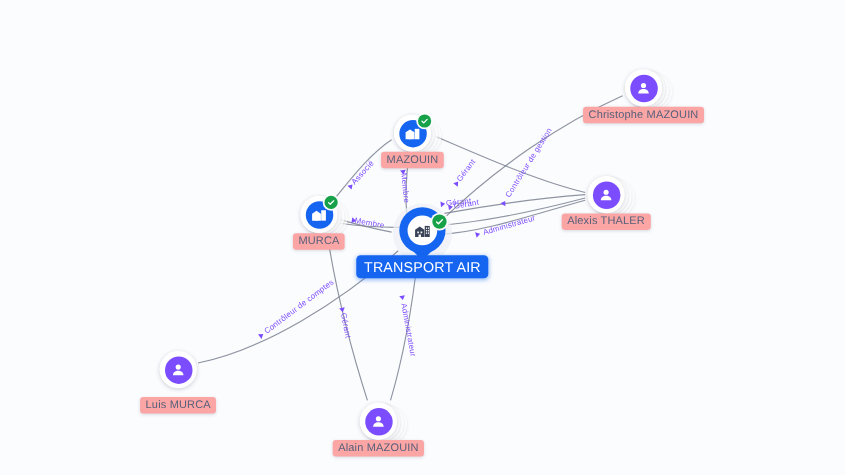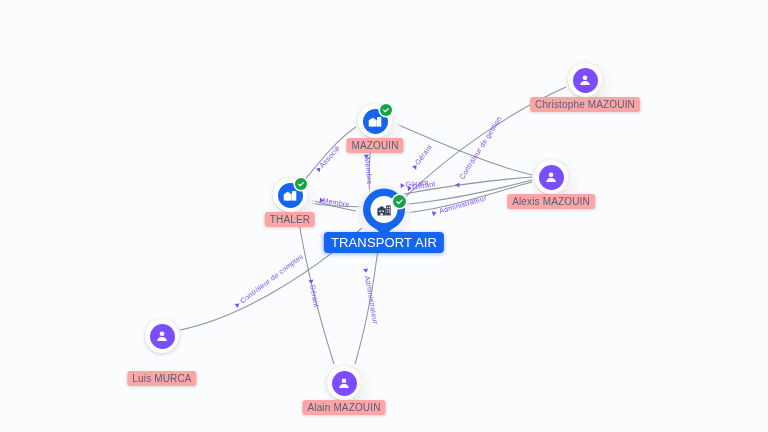--- a/index.html
+++ b/index.html
@@ -212,21 +212,21 @@
               <path d="M9.6 13.4h2.2v2.2H9.6z" fill="#fff" opacity=".95"></path>
               <path d="M7 17.2h3.2v3.2H7z" fill="#fff" opacity=".95"></path>
             </svg>
           </div>
         </div>
         <div class="badge" style="width: 12px; height: 12px; top: -17px; left: 5px; background: rgb(23, 162, 74);">
           <svg width="8" height="8" viewBox="0 0 24 24">
             <path d="M5 12.6l4.6 4.6L19 7.6" fill="none" stroke="#fff" stroke-width="3.4" stroke-linecap="round" stroke-linejoin="round"></path>
           </svg>
         </div>
-        <div class="nlabel" style="top: 17px;">THALER</div>
+        <div class="nlabel" style="top: 17px;">MURCA</div>
       </div>
     </div>
     <div class="node" style="left: 585px; top: 80px;">
       <div class="node-hit">
         <div class="stack" style="width: 34px; height: 34px; margin-left: -8px; margin-top: -14px; opacity: 0.55;"></div>
         <div class="stack" style="width: 34px; height: 34px; margin-left: -11px; margin-top: -15px; opacity: 0.72;"></div>
         <div class="stack" style="width: 34px; height: 34px; margin-left: -14px; margin-top: -16px; opacity: 0.88;"></div>
         <div class="disc" style="width: 34px; height: 34px;">
           <div class="inner person" style="width: 25px; height: 25px; background: rgb(124, 77, 255);">
             <svg width="16" height="16" viewBox="0 0 24 24">
@@ -244,21 +244,21 @@
         <div class="stack" style="width: 34px; height: 34px; margin-left: -11px; margin-top: -15px; opacity: 0.72;"></div>
         <div class="stack" style="width: 34px; height: 34px; margin-left: -14px; margin-top: -16px; opacity: 0.88;"></div>
         <div class="disc" style="width: 34px; height: 34px;">
           <div class="inner person" style="width: 25px; height: 25px; background: rgb(124, 77, 255);">
             <svg width="16" height="16" viewBox="0 0 24 24">
               <circle cx="12" cy="8.6" r="3.5" fill="#fff"></circle>
               <path d="M4.8 19.6c0-3.9 3.2-6.2 7.2-6.2s7.2 2.3 7.2 6.2z" fill="#fff"></path>
             </svg>
           </div>
         </div>
-        <div class="nlabel" style="top: 17px;">Alexis MAZOUIN</div>
+        <div class="nlabel" style="top: 17px;">Alexis THALER</div>
       </div>
     </div>
     <div class="node" style="left: 344px; top: 383px;">
       <div class="node-hit">
         <div class="stack" style="width: 34px; height: 34px; margin-left: -8px; margin-top: -14px; opacity: 0.55;"></div>
         <div class="stack" style="width: 34px; height: 34px; margin-left: -11px; margin-top: -15px; opacity: 0.72;"></div>
         <div class="stack" style="width: 34px; height: 34px; margin-left: -14px; margin-top: -16px; opacity: 0.88;"></div>
         <div class="disc" style="width: 34px; height: 34px;">
           <div class="inner person" style="width: 25px; height: 25px; background: rgb(124, 77, 255);">
             <svg width="16" height="16" viewBox="0 0 24 24">
@@ -273,16 +273,16 @@
     <div class="node" style="left: 162px; top: 336px;">
       <div class="node-hit">
         <div class="disc" style="width: 34px; height: 34px;">
           <div class="inner person" style="width: 25px; height: 25px; background: rgb(124, 77, 255);">
             <svg width="16" height="16" viewBox="0 0 24 24">
               <circle cx="12" cy="8.6" r="3.5" fill="#fff"></circle>
               <path d="M4.8 19.6c0-3.9 3.2-6.2 7.2-6.2s7.2 2.3 7.2 6.2z" fill="#fff"></path>
             </svg>
           </div>
         </div>
-        <div class="nlabel" style="top: 35px;">Luis MURCA</div>
+        <div class="nlabel" style="top: 25px;">Luis MURCA</div>
       </div>
     </div>
   </div>
 
 </body></html>

